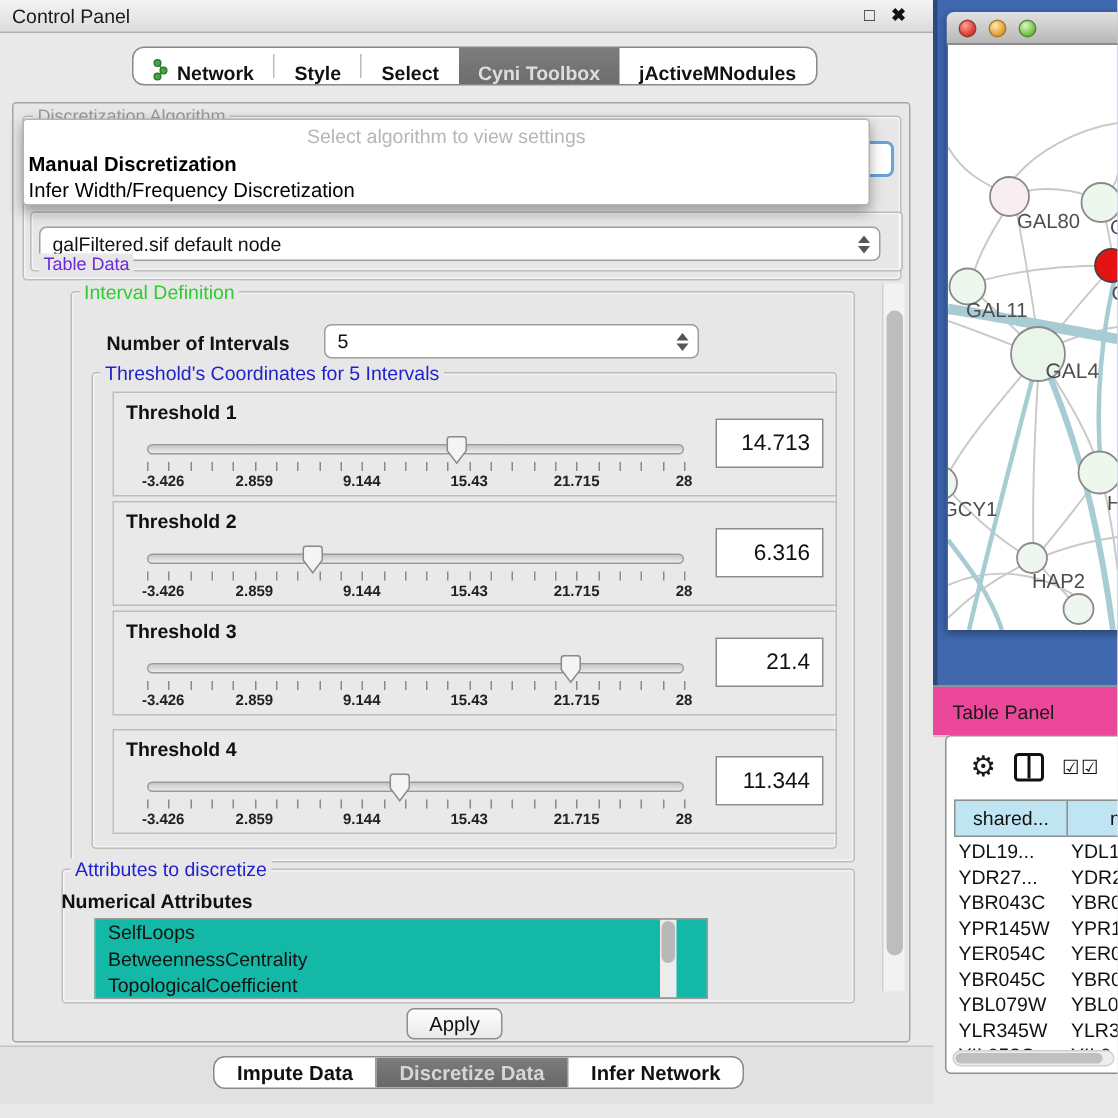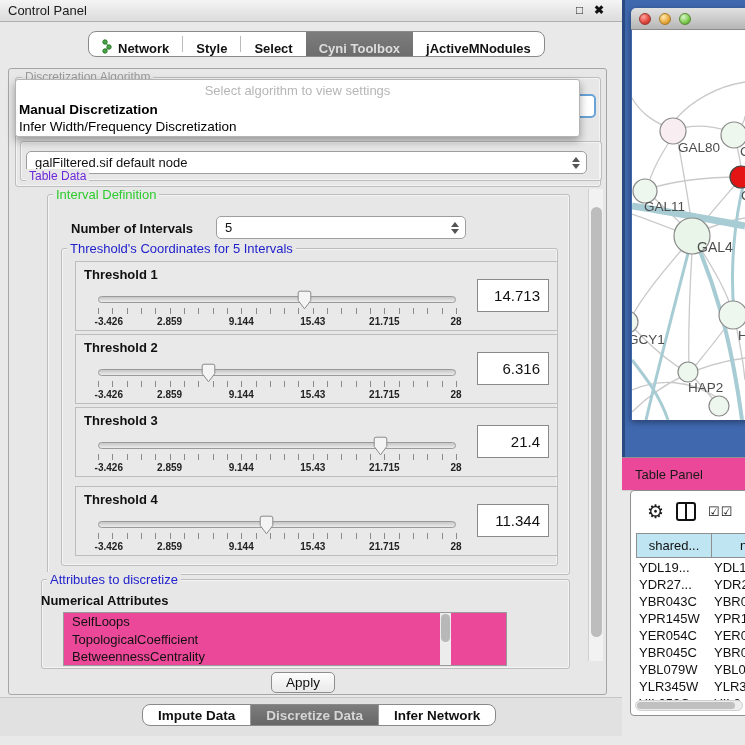--- a/index.html
+++ b/index.html
@@ -62,21 +62,21 @@
   .handle { position:absolute; top:-2px; }
   .tickrow { position:absolute; left:0; top:16px; width:358px; height:7px; }
   .tick { position:absolute; top:0; width:1px; height:6px; background:#8a8a8a; }
   .ticklabs { position:absolute; left:0; top:24px; width:358px; height:12px; }
   .ticklab { position:absolute; font-size:10px; font-weight:bold; color:#222; transform:translateX(-50%); }
   .valbox { position:absolute; right:8px; top:17px; width:72px; height:33px; background:#fff;
     border:1px solid #8a8a8a; font-size:15px; color:#111; display:flex; align-items:center;
     justify-content:flex-end; padding-right:8px; }
 
   
-  #attr-list { position:absolute; left:62px; top:611px; width:444px; height:54px; background:#ec4899;
+  #attr-list { position:absolute; left:62px; top:611px; width:409px; height:54px; background:#14b8a6;
     border:1px solid #9a9a9a; overflow:hidden; }
   #attr-list .item { font-size:13px; color:#111; padding-left:8px; line-height:17.5px; }
   #attr-sb { position:absolute; left:376px; top:0; width:11px; height:52px; background:#ececec; }
   #attr-sb .thumb { position:absolute; left:1px; top:1px; width:9px; height:28px;
     background:#b8b8b8; border-radius:5px; }
 
   
   #vscroll { left:587px; top:188px; width:15px; height:472px; background:#f2f2f2;
     border-left:1px solid #cfcfcf; }
   #vscroll .thumb { position:absolute; left:2px; top:18px; width:11px; height:430px;
@@ -385,22 +385,22 @@
     <div class="valbox">11.344</div>
   </div>
       </div>
 
     <div class="group" style="left:32px; top:510px; width:529px; height:90px;"></div>
     <div class="grouplab lab-blue" style="left:38px; top:503px; font-size:13px;">Attributes to discretize</div>
     <div class="abs" style="left:32px; top:524px; font-size:13px; font-weight:bold; color:#111;">Numerical Attributes</div>
     <div id="attr-list" style="left:54px; top:543px;">
       <div id="attr-items">
           <div class="item">SelfLoops</div>
+          <div class="item">BetweennessCentrality</div>
           <div class="item">TopologicalCoefficient</div>
-          <div class="item">BetweennessCentrality</div>
         </div>
       <div id="attr-sb">
           <div class="thumb"></div>
         </div>
     </div>
 
     <div id="vscroll" class="abs" style="left:579px; top:120px;">
       <div class="thumb"></div>
     </div>
 

